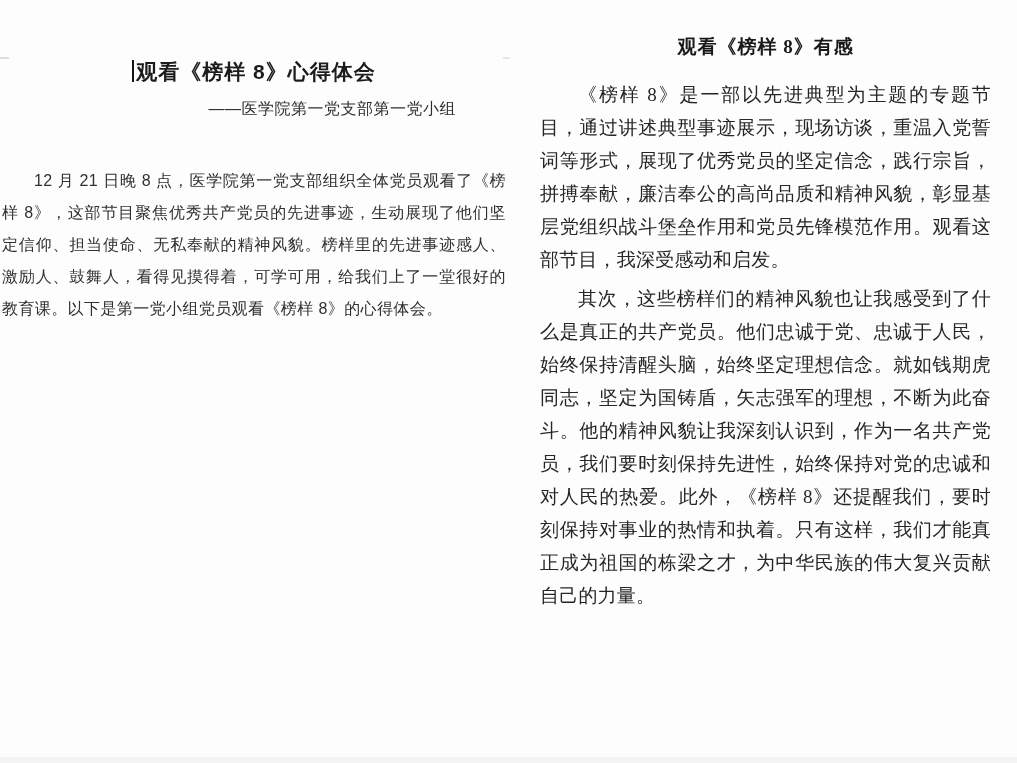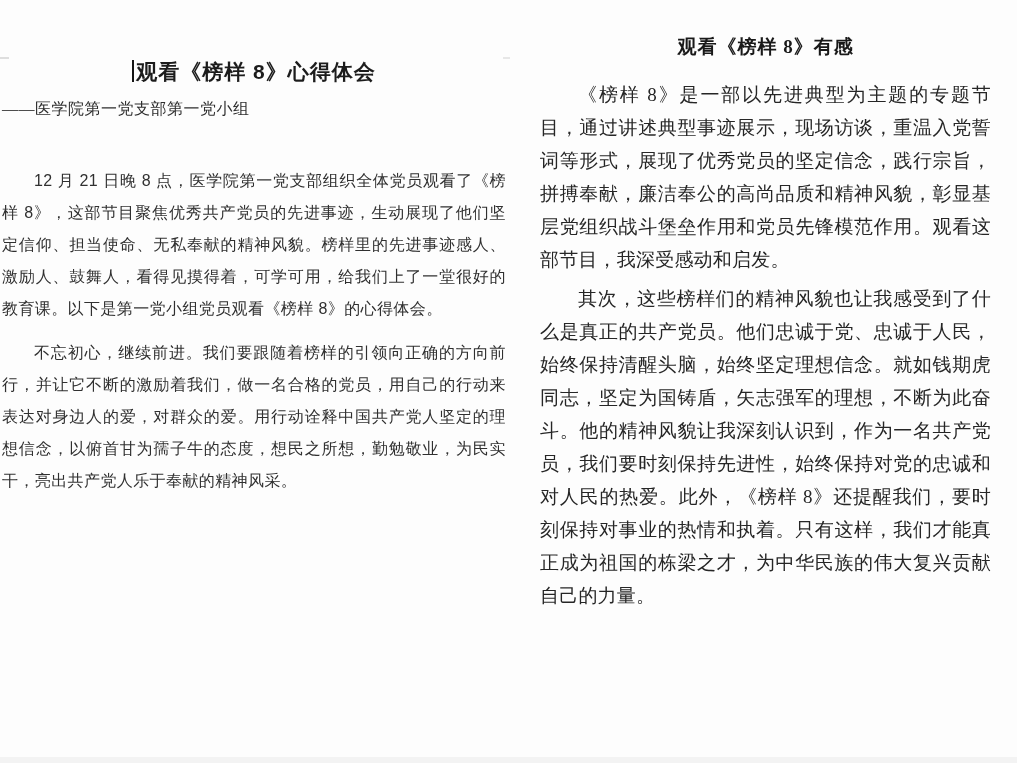--- a/index.html
+++ b/index.html
@@ -48,26 +48,26 @@
   }
   .caret {
     display: inline-block;
     width: 2px;
     height: 22px;
     background: #151515;
     margin-right: 2px;
     vertical-align: -3px;
   }
   .page-left .doc-subtitle {
+    text-align: right;
     padding-right: 50px;
     font-size: 16px;
     line-height: 22px;
     color: #2d2d2d;
     letter-spacing: 0.5px;
-    font-family: Liberation Serif, serif;
   }
   .page-left p {
     margin: 12px 0 0 0;
     font-size: 16px;
     line-height: 32px;
     text-align: justify;
     text-indent: 2em;
     letter-spacing: 0.4px;
   }
   .page-left p.first { margin-top: 45px; }
@@ -104,21 +104,20 @@
 
 <div class="canvas">
 
   <div class="artifact artifact-tl"></div>
   <div class="artifact artifact-tm"></div>
 
   <div class="page page-left">
     <h1 class="doc-title"><span class="caret"></span><span>观看《榜样 8》心得体会</span></h1>
     <div class="doc-subtitle">——医学院第一党支部第一党小组</div>
     <p class="first">12 月 21 日晚 8 点，医学院第一党支部组织全体党员观看了《榜样 8》，这部节目聚焦优秀共产党员的先进事迹，生动展现了他们坚定信仰、担当使命、无私奉献的精神风貌。榜样里的先进事迹感人、激励人、鼓舞人，看得见摸得着，可学可用，给我们上了一堂很好的教育课。以下是第一党小组党员观看《榜样 8》的心得体会。</p>
-    <p>不忘初心，继续前进。我们要跟随着榜样的引领向正确的方向前行，并让它不断的激励着我们，做一名合格的党员，用自己的行动来表达对身边人的爱，对群众的爱。用行动诠释中国共产党人坚定的理想信念，以俯首甘为孺子牛的态度，想民之所想，勤勉敬业，为民实干，亮出共产党人乐于奉献的精神风采。</p>
   </div>
 
   <div class="page page-right">
     <h2 class="doc-title">观看《榜样 8》有感</h2>
     <p class="first">《榜样 8》是一部以先进典型为主题的专题节目，通过讲述典型事迹展示，现场访谈，重温入党誓词等形式，展现了优秀党员的坚定信念，践行宗旨，拼搏奉献，廉洁奉公的高尚品质和精神风貌，彰显基层党组织战斗堡垒作用和党员先锋模范作用。观看这部节目，我深受感动和启发。</p>
     <p>其次，这些榜样们的精神风貌也让我感受到了什么是真正的共产党员。他们忠诚于党、忠诚于人民，始终保持清醒头脑，始终坚定理想信念。就如钱期虎同志，坚定为国铸盾，矢志强军的理想，不断为此奋斗。他的精神风貌让我深刻认识到，作为一名共产党员，我们要时刻保持先进性，始终保持对党的忠诚和对人民的热爱。此外，《榜样 8》还提醒我们，要时刻保持对事业的热情和执着。只有这样，我们才能真正成为祖国的栋梁之才，为中华民族的伟大复兴贡献自己的力量。</p>
   </div>
 
   <div class="bottom-strip"></div>
 

